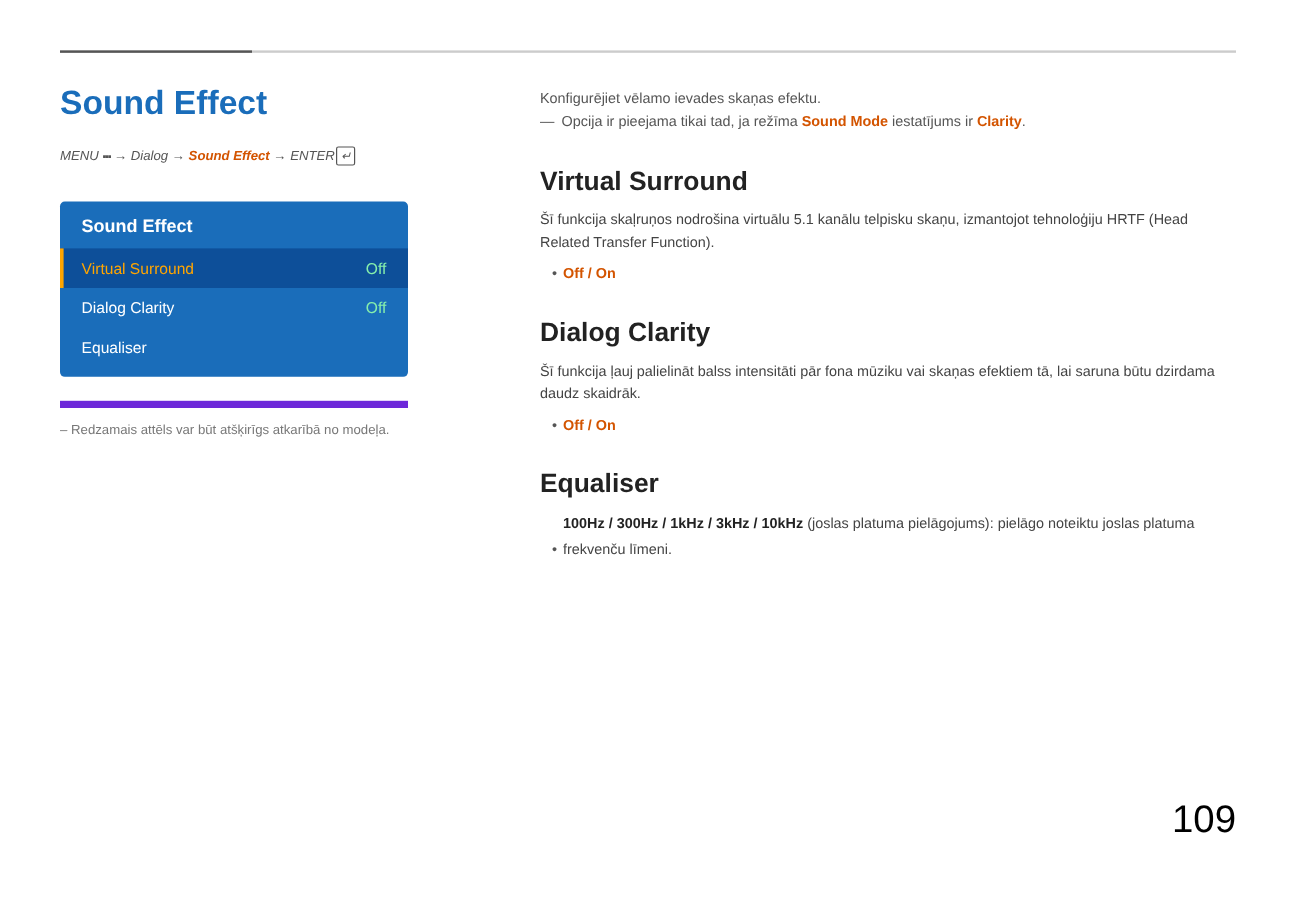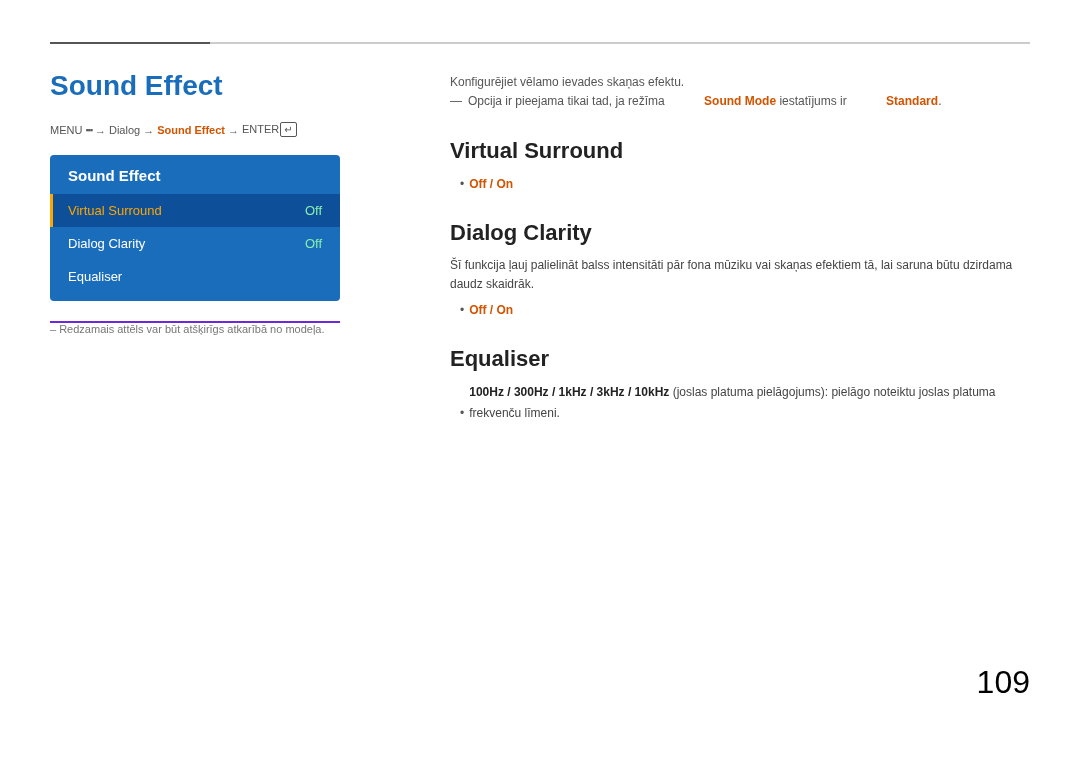--- a/index.html
+++ b/index.html
@@ -48,24 +48,25 @@
       font-size: 28px;
       font-weight: bold;
       color: #1a6dba;
       margin-bottom: 20px;
       margin-top: 15px;
     }
 
     .breadcrumb {
       font-size: 11px;
       color: #555;
-      margin-bottom: 18px;
+      margin-bottom: 30px;
       display: flex;
       align-items: center;
       gap: 3px;
+      font-style: italic;
     }
     .breadcrumb .menu-icon {
       font-size: 11px;
       color: #555;
     }
     .breadcrumb .arrow {
       color: #555;
     }
     .breadcrumb .highlight {
       color: #d35400;
@@ -106,22 +107,22 @@
     }
     .menu-item .item-value {
       color: #86efac;
       font-size: 13px;
     }
 
     .footnote {
       margin-top: 20px;
       font-size: 11px;
       color: #777;
-      border-top: 2px solid #6d28d9;
-      padding-top: 0;
+      border-top: 6px solid #6d28d9;
+      padding-top: 13px;
       width: 290px;
     }
 
     
     .right-col {
       position: absolute;
       left: 400px;
       top: 0;
       right: 0;
     }
@@ -140,21 +141,20 @@
       align-items: flex-start;
       gap: 4px;
     }
     .intro-note .dash {
       color: #555;
       margin-right: 2px;
     }
     .intro-note .bold-orange {
       color: #d35400;
       font-weight: bold;
-      margin-left: 36px;
     }
 
     .section-title {
       font-size: 22px;
       font-weight: bold;
       color: #222;
       margin-bottom: 10px;
     }
 
     .section-body {
@@ -259,26 +259,29 @@
 
     <div class="footnote">– Redzamais attēls var būt atšķirīgs atkarībā no modeļa.</div>
   </div>
 
   <div class="right-col">
 
     <p class="intro-text">Konfigurējiet vēlamo ievades skaņas efektu.</p>
     <div class="intro-note">
       <span class="dash">—</span>
       <span>
-        Opcija ir pieejama tikai tad, ja režīma <span class="bold-orange">Sound Mode</span> iestatījums ir <span class="bold-orange">Standard</span>.
+        Opcija ir pieejama tikai tad, ja režīma <span class="bold-orange">Sound Mode</span> iestatījums ir <span class="bold-orange">Clarity</span>.
       </span>
     </div>
 
     <div class="section-block">
       <h2 class="section-title">Virtual Surround</h2>
+      <p class="section-body">
+        Šī funkcija skaļruņos nodrošina virtuālu 5.1 kanālu telpisku skaņu, izmantojot tehnoloģiju HRTF (Head Related Transfer Function).
+      </p>
       <ul class="bullet-list">
         <li>
           <span class="orange-text">Off / On</span>
         </li>
       </ul>
     </div>
 
     <div class="section-block">
       <h2 class="section-title">Dialog Clarity</h2>
       <p class="section-body">

